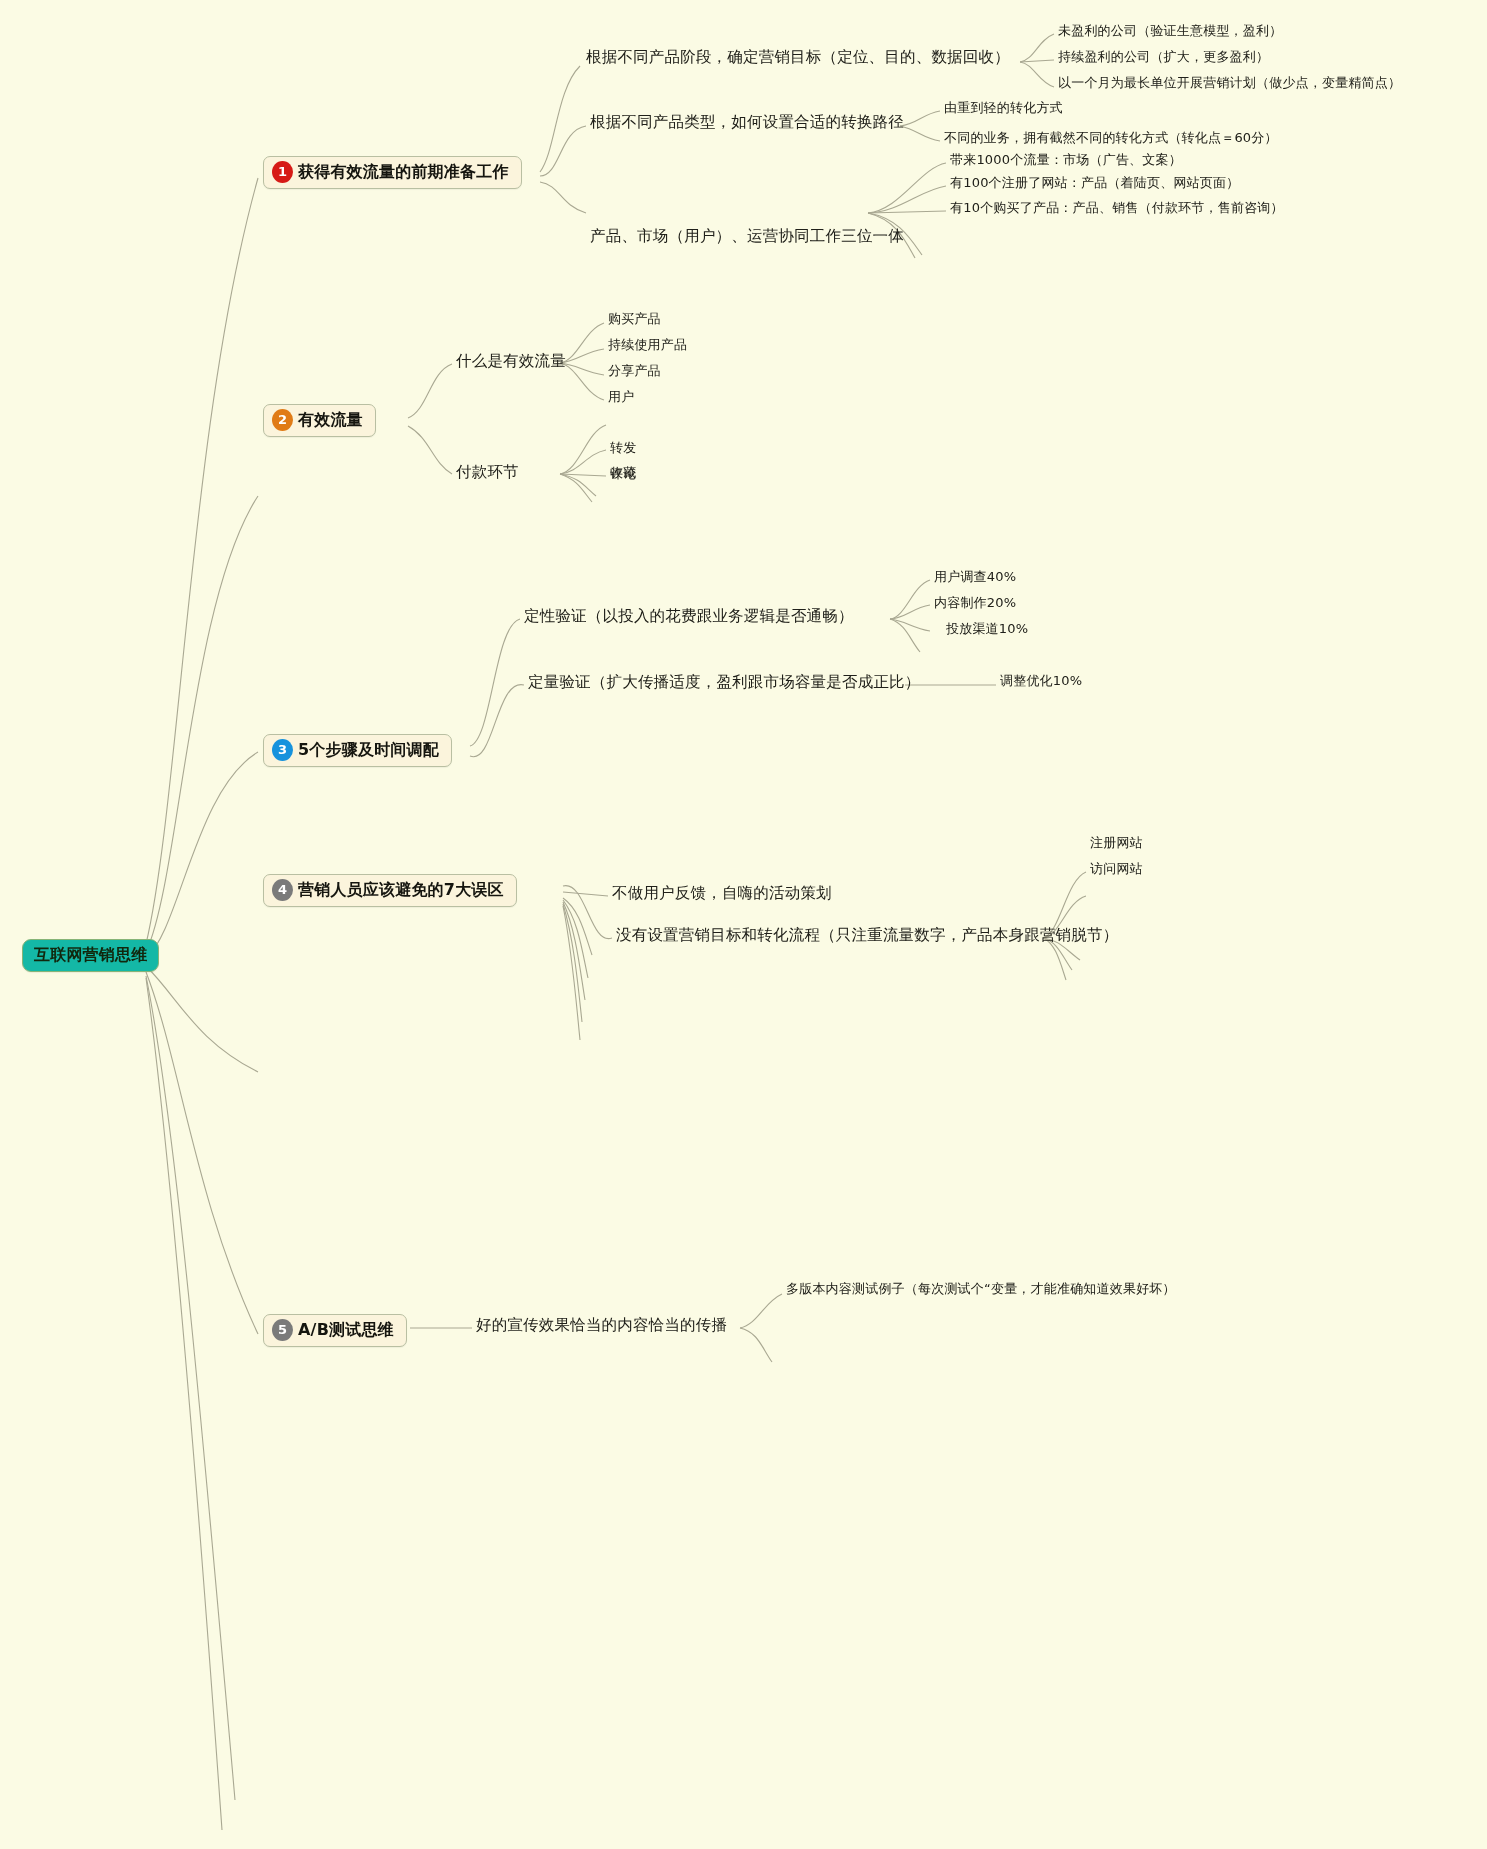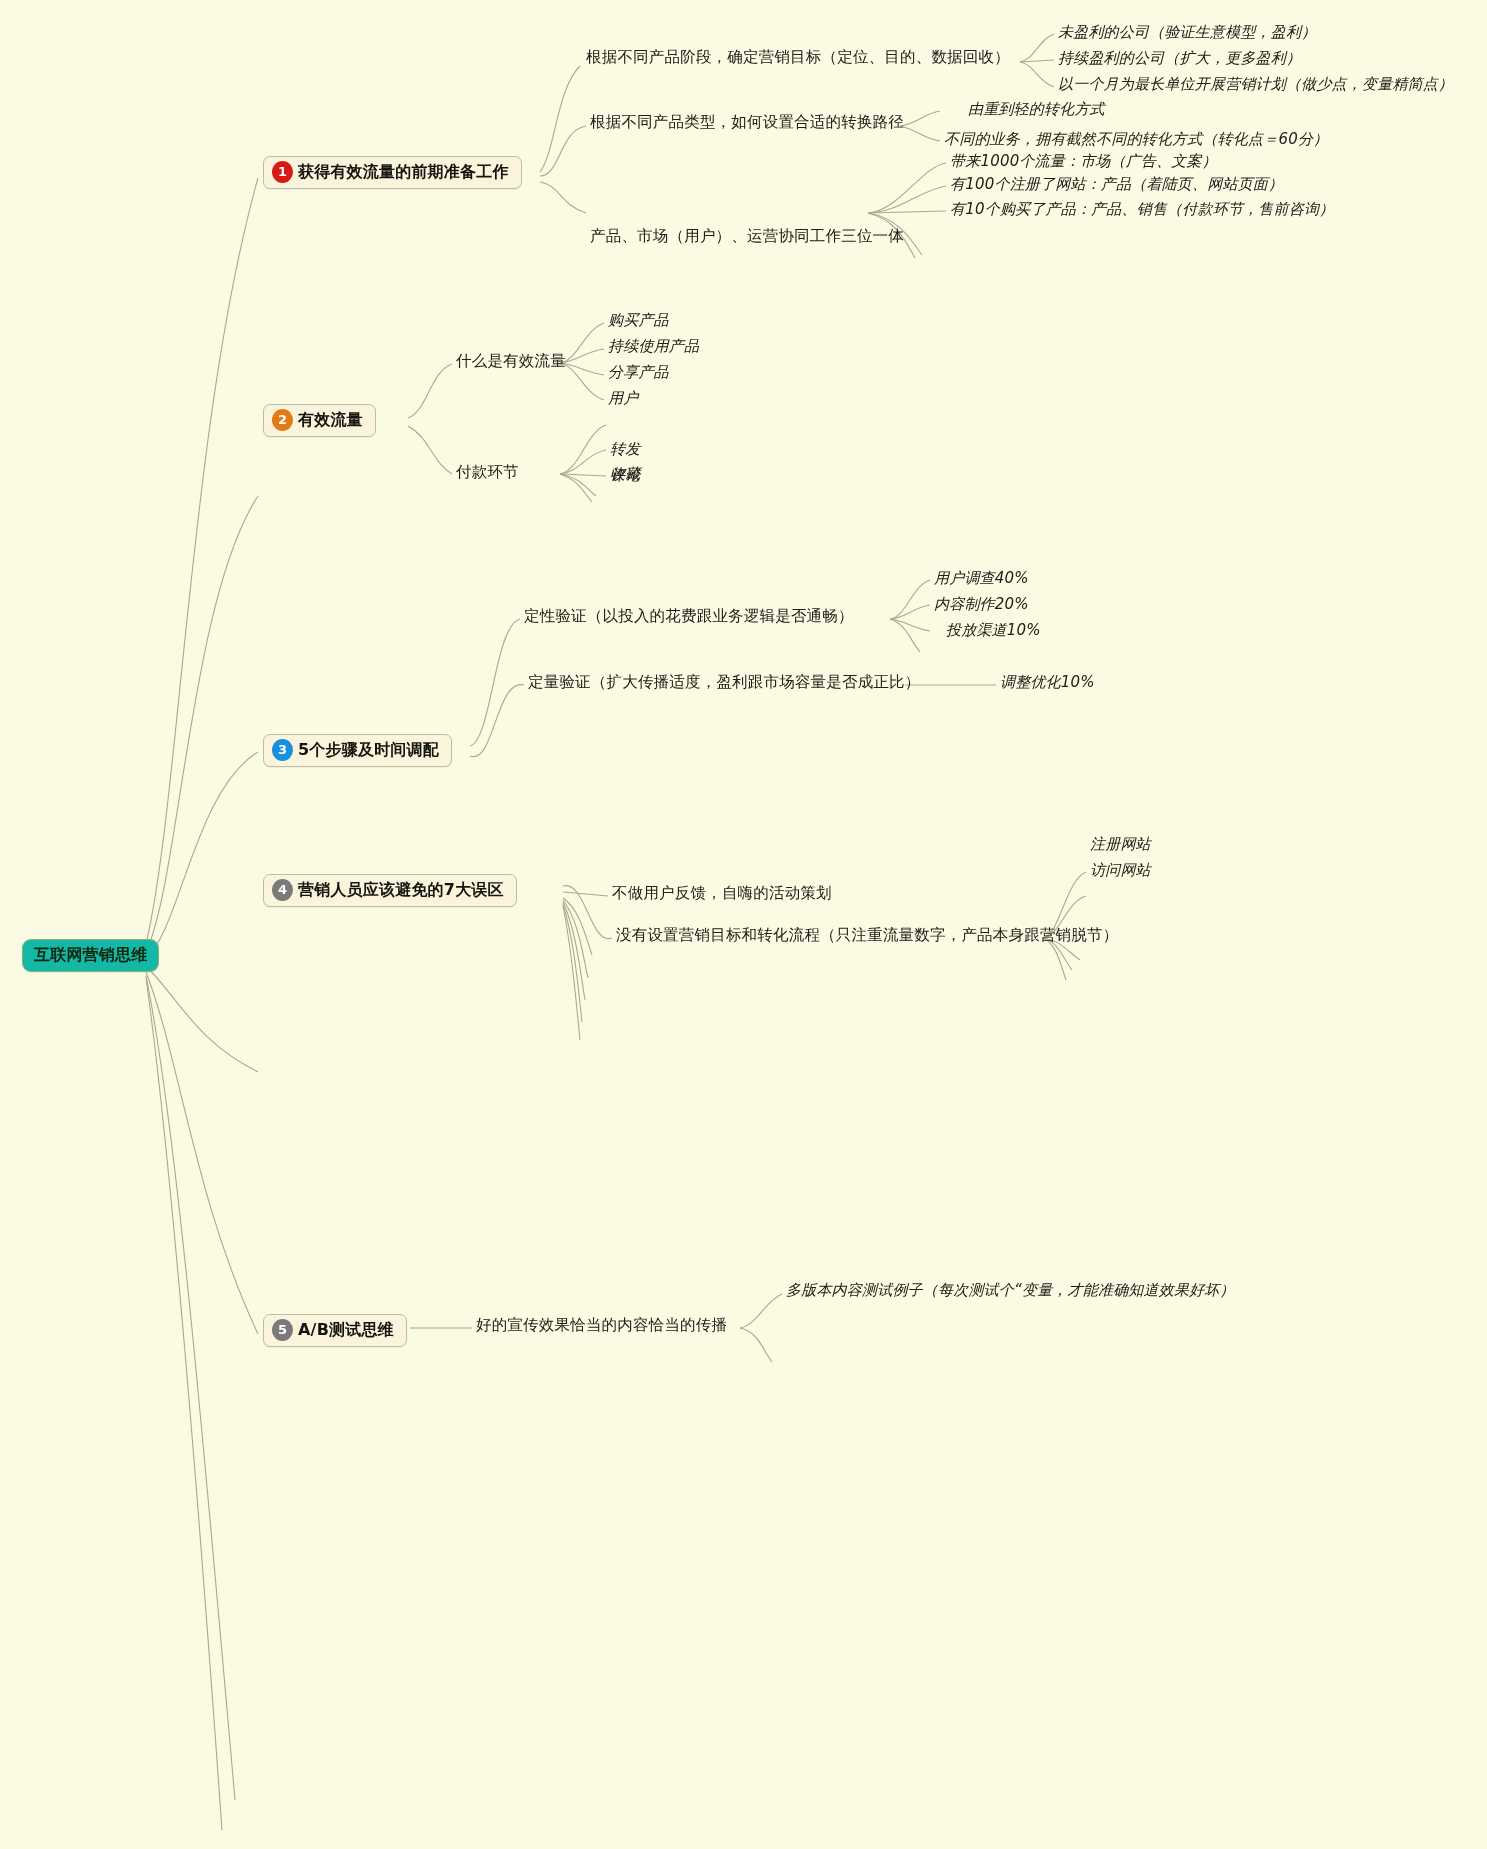--- a/index.html
+++ b/index.html
@@ -78,22 +78,21 @@
   .badge-4 { background: #7a7a7a; }
   .badge-5 { background: #7a7a7a; }
 
   
   .leaf {
     font-size: 15.5px;
     color: #20201a;
     font-weight: 500;
   }
   .leaf.sub {
-    font-size: 15px;
-    font-style: italic;
+    font-size: 13px;
   }
 </style>
 </head>
 <body>
 
 <div id="canvas">
 
   <svg id="links" viewBox="0 0 1487 1849">
     <g fill="none" stroke="#a9a892" stroke-width="1.1">
 
@@ -178,21 +177,21 @@
     <span class="badge badge-1">1</span>
     <span>获得有效流量的前期准备工作</span>
   </div>
 
   <div class="node leaf" style="left:586px; top:48px;">根据不同产品阶段，确定营销目标（定位、目的、数据回收）</div>
   <div class="node leaf sub" style="left:1058px; top:23px;">未盈利的公司（验证生意模型，盈利）</div>
   <div class="node leaf sub" style="left:1058px; top:49px;">持续盈利的公司（扩大，更多盈利）</div>
   <div class="node leaf sub" style="left:1058px; top:75px;">以一个月为最长单位开展营销计划（做少点，变量精简点）</div>
 
   <div class="node leaf" style="left:590px; top:113px;">根据不同产品类型，如何设置合适的转换路径</div>
-  <div class="node leaf sub" style="left:968px; top:100px;text-align:right;">由重到轻的转化方式</div>
+  <div class="node leaf sub" style="left:944px; top:100px;text-align:right;">由重到轻的转化方式</div>
   <div class="node leaf sub" style="left:944px; top:130px;">不同的业务，拥有截然不同的转化方式（转化点＝60分）</div>
 
   <div class="node leaf" style="left:590px; top:200px;margin-top:27px;">产品、市场（用户）、运营协同工作三位一体</div>
   <div class="node leaf sub" style="left:950px; top:152px;">带来1000个流量：市场（广告、文案）</div>
   <div class="node leaf sub" style="left:950px; top:175px;">有100个注册了网站：产品（着陆页、网站页面）</div>
   <div class="node leaf sub" style="left:950px; top:200px;">有10个购买了产品：产品、销售（付款环节，售前咨询）</div>
 
   <div class="node branch" style="left:263px; top:404px;">
     <span class="badge badge-2">2</span>
     <span>有效流量</span>

